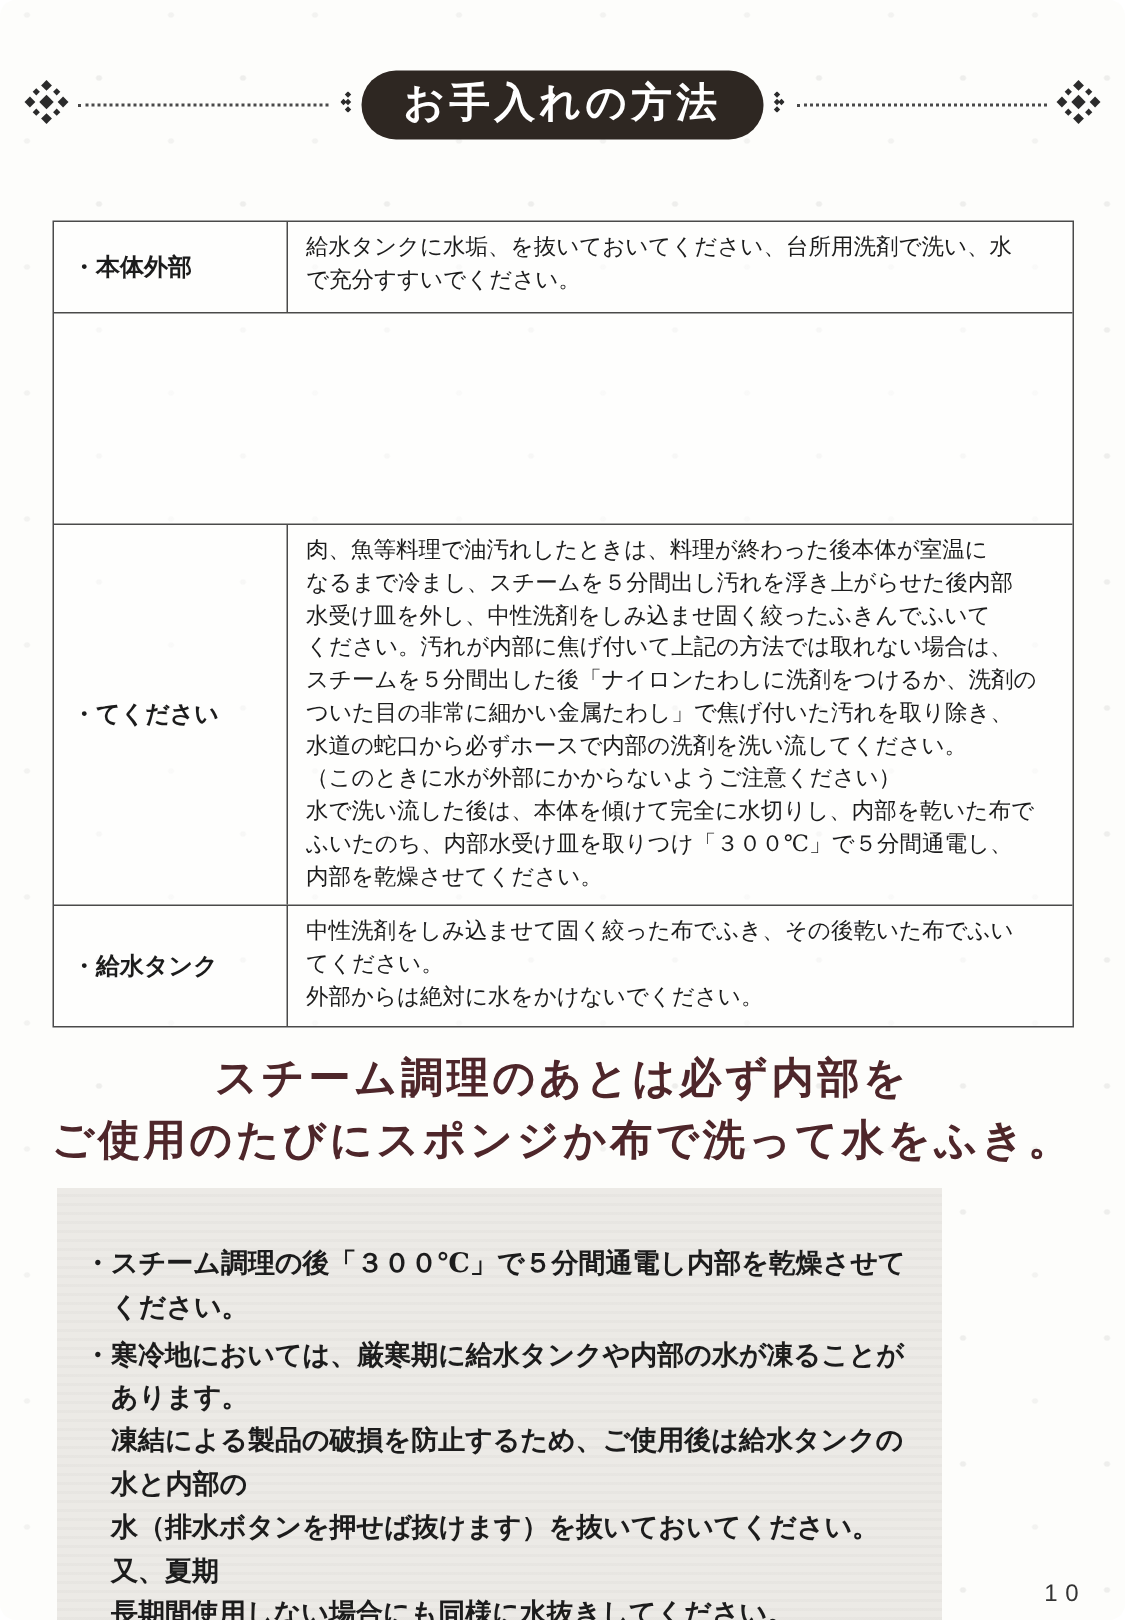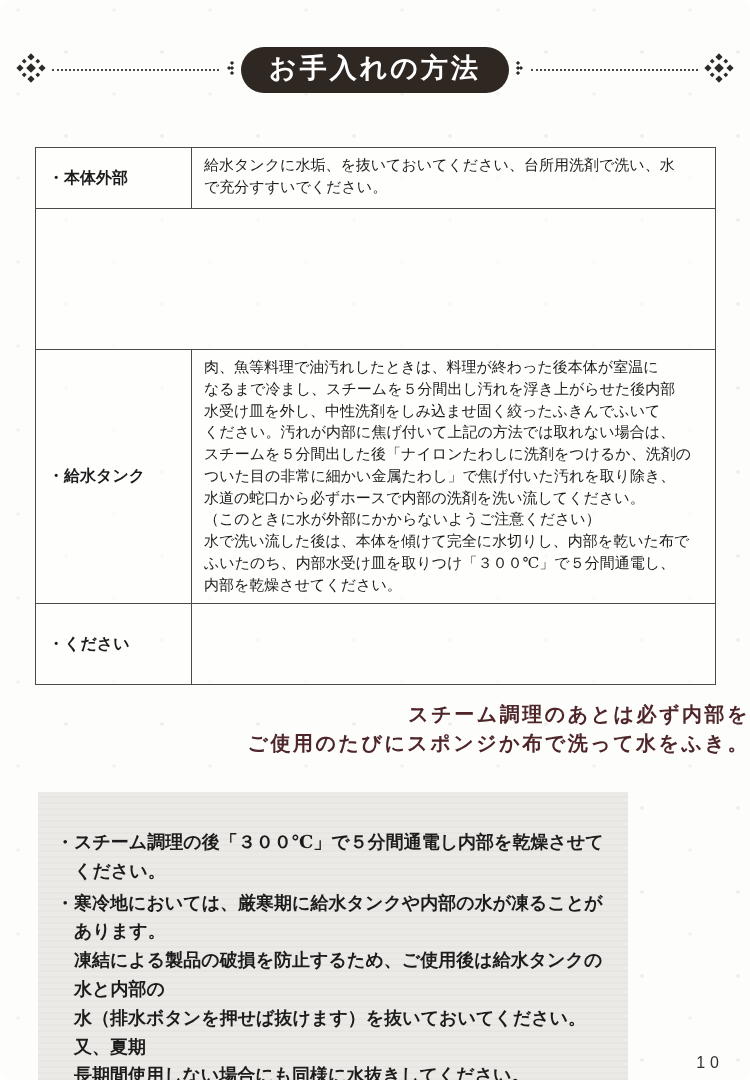--- a/index.html
+++ b/index.html
@@ -69,23 +69,23 @@
     white-space:pre-wrap;
     box-sizing:border-box;
   }
   .r1{min-height:60px;}
   .r2{min-height:140px;}
   .r3{min-height:238px;}
   .r4{min-height:80px;}
   
   .statement{
     position:absolute;left:0;top:700px;width:750px;
-    text-align:right;
+    text-align:center;
     color:#4e262a;
-    font-size:20px;font-weight:bold;
+    font-size:28px;font-weight:bold;
     letter-spacing:2.5px;
     line-height:1.45;
   }
   
   .notice-box{
     position:absolute;left:38px;top:792px;width:590px;
     box-sizing:border-box;
     background:#eceae6;
     background-image:repeating-linear-gradient(0deg, rgba(0,0,0,0.02) 0 2px, transparent 2px 6px);
     padding:36px 18px 20px 18px;
@@ -159,35 +159,38 @@
 
   <div class="care-table">
     <div class="trow r1">
       <div class="cell-label">・本体外部</div>
       <div class="cell-content">給水タンクに水垢、を抜いておいてください、台所用洗剤で洗い、水
 で充分すすいでください。</div>
     </div>
     <div class="trow r2">
     </div>
     <div class="trow r3">
-      <div class="cell-label">・給水タンク</div>
+      <div class="cell-label">・てください</div>
       <div class="cell-content">肉、魚等料理で油汚れしたときは、料理が終わった後本体が室温に
 なるまで冷まし、スチームを５分間出し汚れを浮き上がらせた後内部
 水受け皿を外し、中性洗剤をしみ込ませ固く絞ったふきんでふいて
 ください。汚れが内部に焦げ付いて上記の方法では取れない場合は、
 スチームを５分間出した後「ナイロンたわしに洗剤をつけるか、洗剤の
 ついた目の非常に細かい金属たわし」で焦げ付いた汚れを取り除き、
 水道の蛇口から必ずホースで内部の洗剤を洗い流してください。
 （このときに水が外部にかからないようご注意ください）
 水で洗い流した後は、本体を傾けて完全に水切りし、内部を乾いた布で
 ふいたのち、内部水受け皿を取りつけ「３００℃」で５分間通電し、
 内部を乾燥させてください。</div>
     </div>
     <div class="trow r4">
-      <div class="cell-label">・ください</div>
+      <div class="cell-label">・給水タンク</div>
+      <div class="cell-content">中性洗剤をしみ込ませて固く絞った布でふき、その後乾いた布でふい
+てください。
+外部からは絶対に水をかけないでください。</div>
     </div>
   </div>
 
   <div class="statement">
     <div>スチーム調理のあとは必ず内部を</div>
     <div>ご使用のたびにスポンジか布で洗って水をふき。</div>
   </div>
 
   <div class="notice-box">
     <div class="notice-item">・スチーム調理の後「３００℃」で５分間通電し内部を乾燥させてください。</div>

